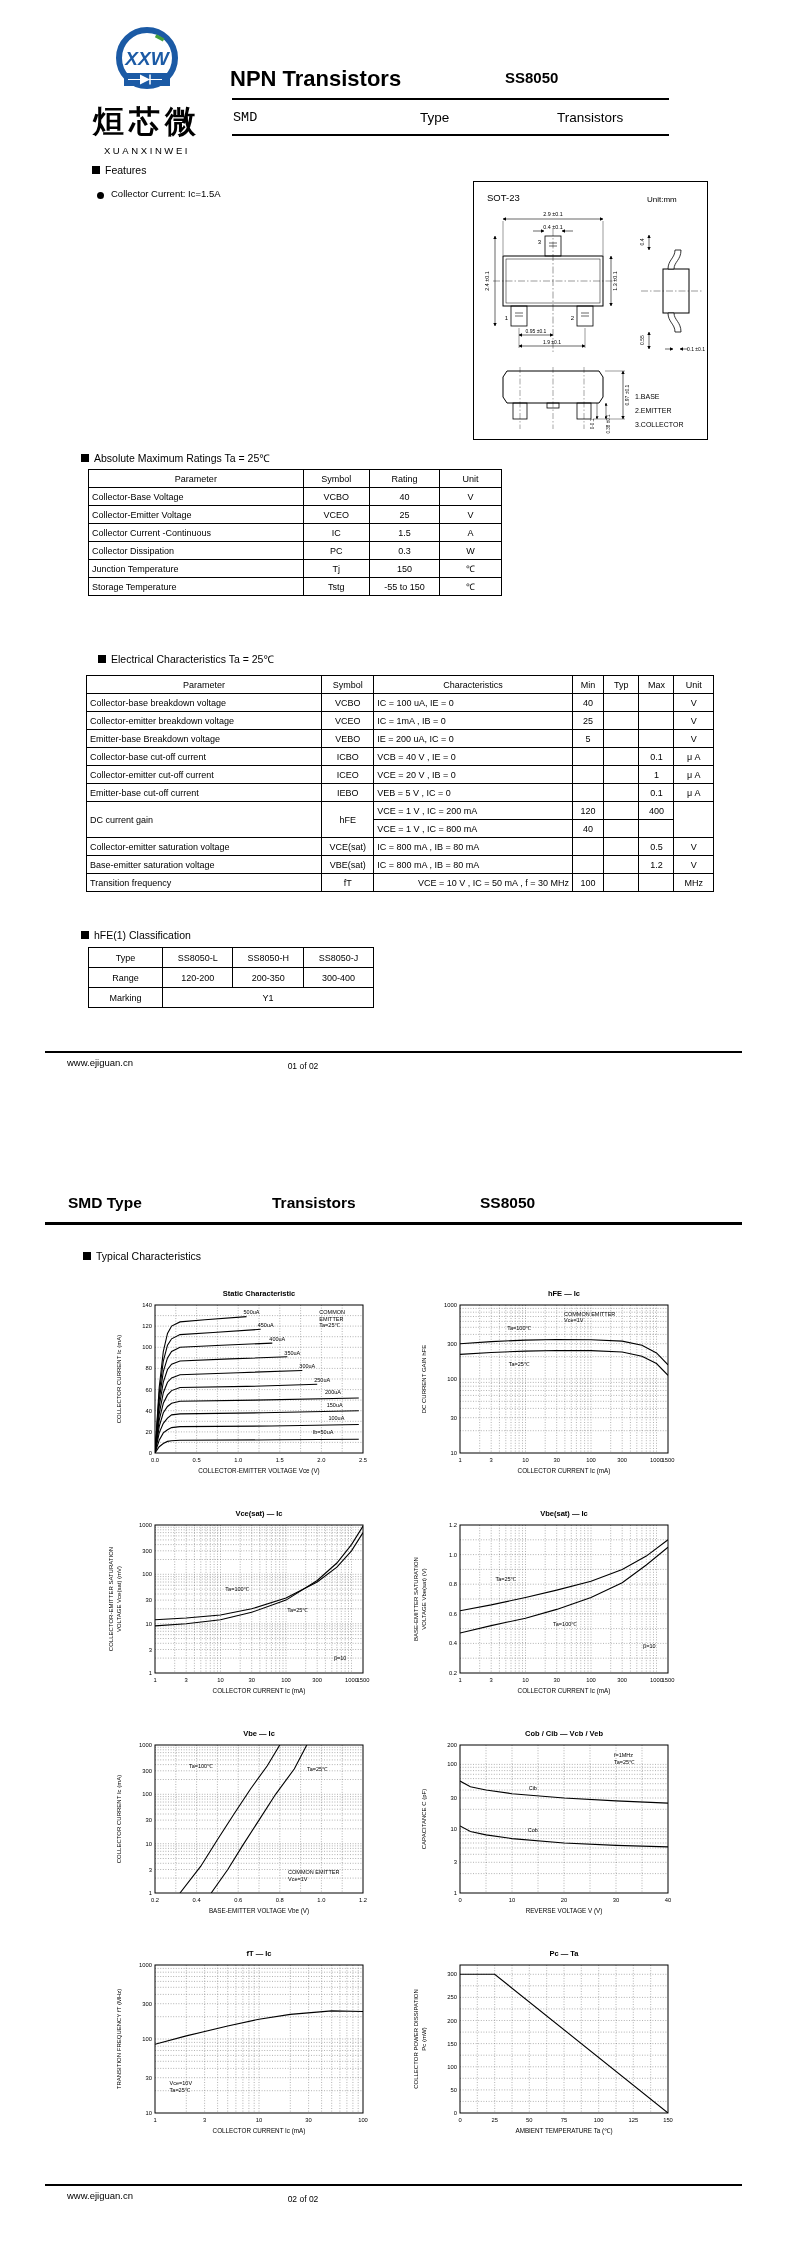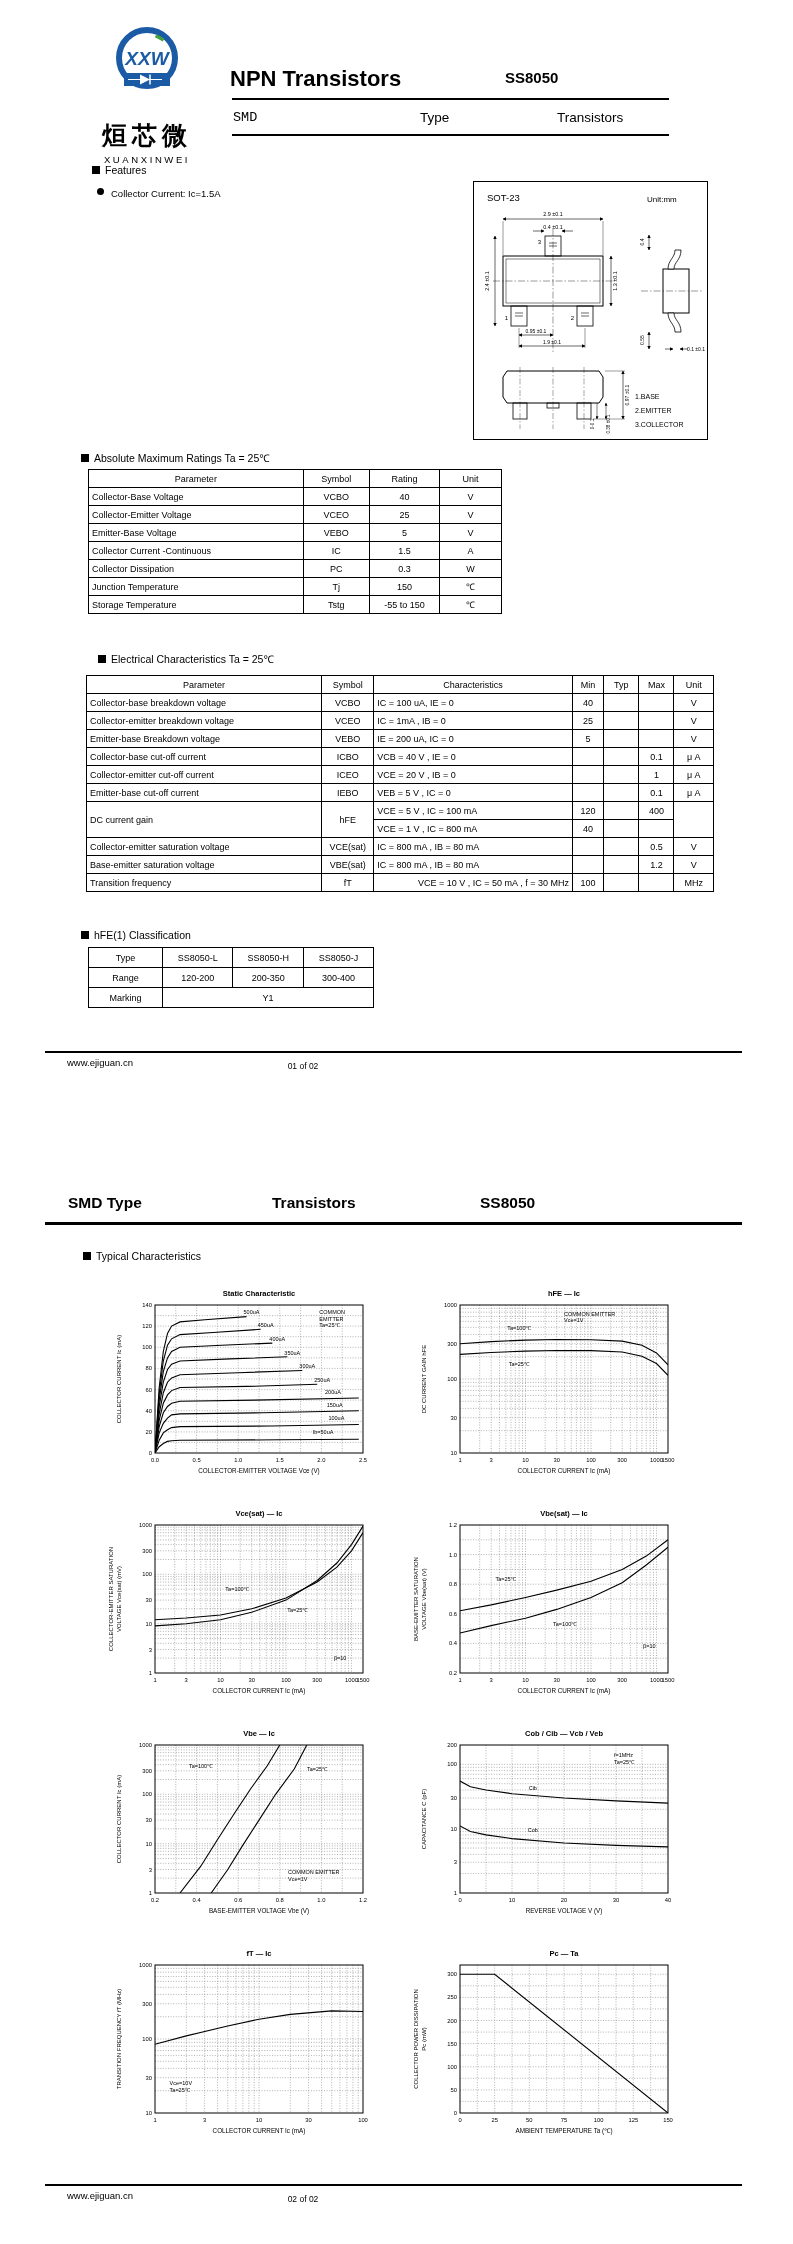--- a/index.html
+++ b/index.html
@@ -3,29 +3,29 @@
 <meta charset="utf-8">
 <style>
   html,body{margin:0;padding:0;background:#ffffff;}
   .page{position:relative;width:793px;height:2244px;background:#fff;color:#000;
         font-family:"Liberation Sans",sans-serif;overflow:hidden;padding-left:8px;}
   .abs{position:absolute;}
   .hline{position:absolute;background:#000;height:2px;}
   .sec-head{position:absolute;display:flex;align-items:center;gap:5px;font-size:10.5px;}
   .sq{width:8px;height:8px;background:#000;display:inline-block;flex:0 0 auto;}
   .dot{width:7px;height:7px;border-radius:50%;background:#000;display:inline-block;flex:0 0 auto;}
-  .feat-line{position:absolute;display:flex;align-items:flex-start;gap:7px;font-size:9.5px;}
+  .feat-line{position:absolute;display:flex;align-items:flex-end;gap:7px;font-size:9.5px;}
   .title1{font-size:22px;font-weight:bold;}
   .part1{font-size:15px;font-weight:bold;}
   .sub1{font-size:13.5px;}
   .tbl table{border-collapse:collapse;width:100%;border:1.5px solid #000;table-layout:fixed;}
   .tbl th,.tbl td{border:1px solid #000;font-size:9px;font-weight:normal;padding:2px 3px;
         text-align:center;height:13px;overflow:hidden;white-space:nowrap;}
   .tbl.hfe th,.tbl.hfe td{height:15px;}
-  .logo-cjk{font-size:25px;font-weight:bold;letter-spacing:5px;margin-top:19px;}
+  .logo-cjk{font-size:31px;font-weight:bold;letter-spacing:5px;margin-top:1px;}
   .logo-latin{font-size:9.5px;letter-spacing:2.6px;margin-top:2px;}
   .p2head{font-size:15.5px;font-weight:bold;}
   .foot-site{font-size:9.5px;}
   .foot-page{font-size:8.5px;text-align:center;width:70px;}
   .chart{position:absolute;width:320px;height:212px;}
   svg text{font-family:"Liberation Sans",sans-serif;}
 </style>
 </head>
 <body>
 
@@ -171,26 +171,20 @@
             <td>40</td>
             <td>V</td>
           </tr>
           <tr>
             <td style="text-align: left;">Collector-Emitter Voltage</td>
             <td>VCEO</td>
             <td>25</td>
             <td>V</td>
           </tr>
           <tr>
-            <td style="text-align: left;">Emitter-Base Voltage</td>
-            <td>VEBO</td>
-            <td>5</td>
-            <td>V</td>
-          </tr>
-          <tr>
             <td style="text-align: left;">Collector Current -Continuous</td>
             <td>IC</td>
             <td>1.5</td>
             <td>A</td>
           </tr>
           <tr>
             <td style="text-align: left;">Collector Dissipation</td>
             <td>PC</td>
             <td>0.3</td>
             <td>W</td>
@@ -288,21 +282,21 @@
             <td>IEBO</td>
             <td style="text-align: left;">VEB = 5 V , IC = 0</td>
             <td></td>
             <td></td>
             <td>0.1</td>
             <td>μ A</td>
           </tr>
           <tr>
             <td rowspan="2" style="text-align: left;">DC current gain</td>
             <td rowspan="2">hFE</td>
-            <td style="text-align: left;">VCE = 5 V , IC = 100 mA</td>
+            <td style="text-align: left;">VCE = 1 V , IC = 200 mA</td>
             <td>120</td>
             <td></td>
             <td>400</td>
             <td rowspan="2"></td>
           </tr>
           <tr>
             <td style="text-align: left;">VCE = 1 V , IC = 800 mA</td>
             <td>40</td>
             <td></td>
             <td></td>

